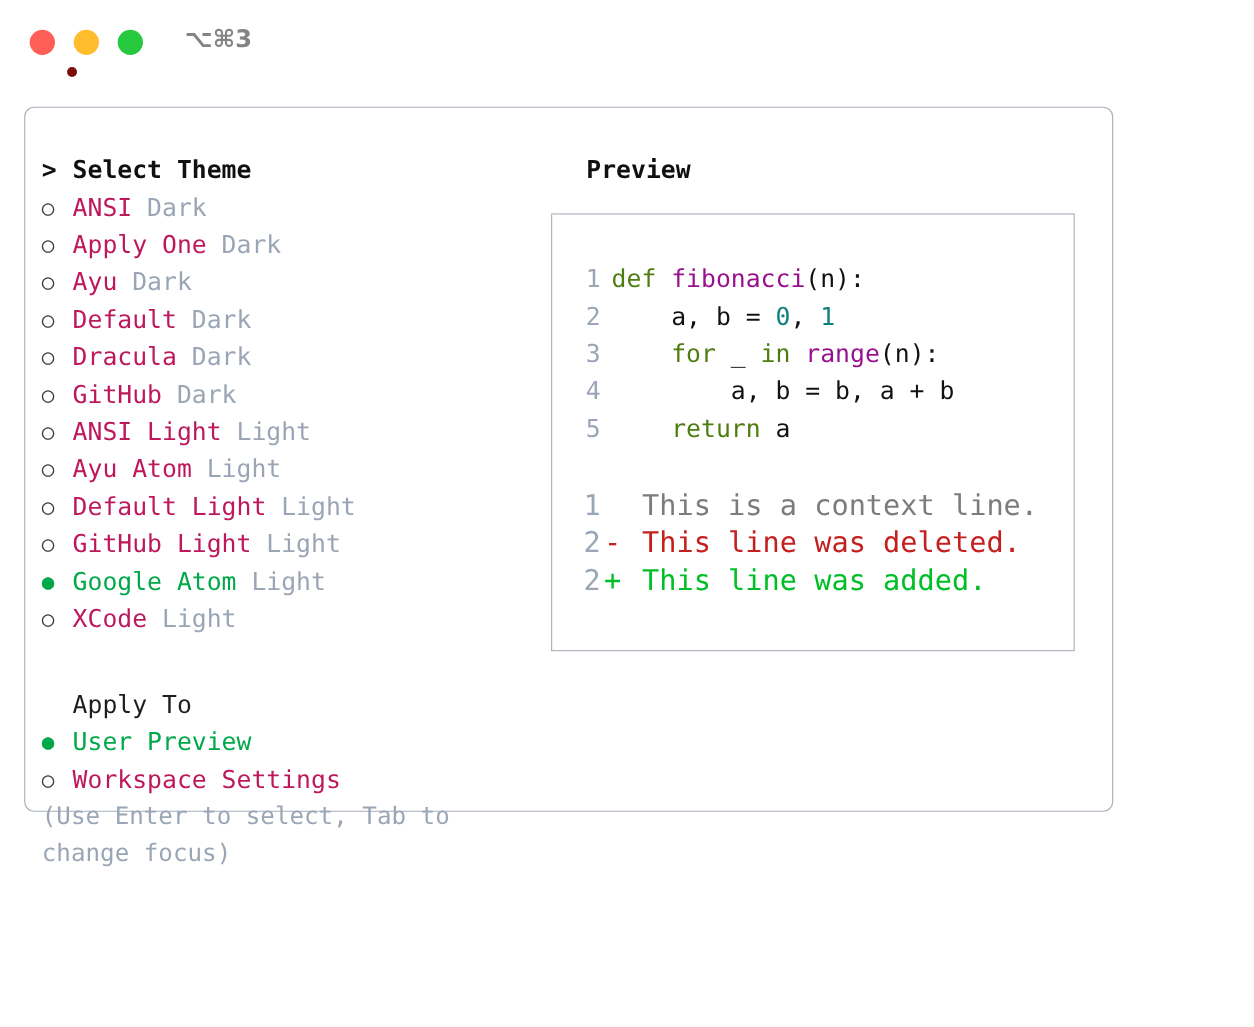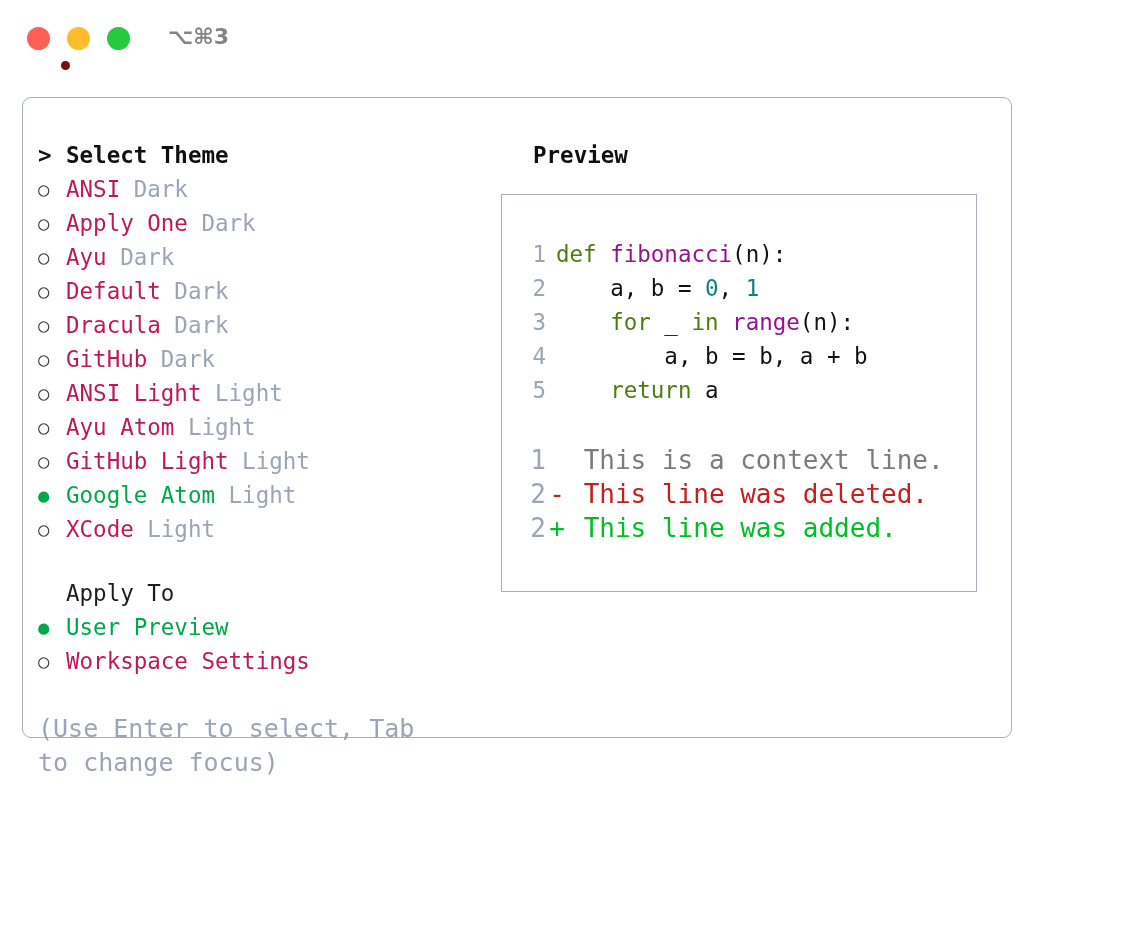--- a/index.html
+++ b/index.html
@@ -113,31 +113,30 @@
     font-size: 19px;
     vertical-align: 1px;
   }
   .bullet.sel { color: #00a849; font-size: 19px; }
 
   .theme-name { color: #be185d; }
   .theme-name.sel { color: #00a849; }
   .theme-kind { color: #9aa5b5; }
 
   
-  #apply-section { margin-top: 30px; }
+  #apply-section { margin-top: 44px; }
   .apply-header {
     color: #1d1d1d;
     font-size: 22.5px;
     padding-left: 28px;
   }
 
   
   #hint {
-    margin-top: 34px;
-    font-size: 25px;
+    font-size: 22px;
     line-height: 34px;
     color: #9aa5b5;
     width: 420px;
   }
 
   
   #preview-column {
     position: absolute;
     left: 478px;
     top: 40px;
@@ -218,20 +217,21 @@
 
       <div id="theme-items">
           <div class="list-line"><span class="bullet">○</span><span class="theme-name">ANSI</span><span class="theme-kind"> Dark</span></div>
           <div class="list-line"><span class="bullet">○</span><span class="theme-name">Apply One</span><span class="theme-kind"> Dark</span></div>
           <div class="list-line"><span class="bullet">○</span><span class="theme-name">Ayu</span><span class="theme-kind"> Dark</span></div>
           <div class="list-line"><span class="bullet">○</span><span class="theme-name">Default</span><span class="theme-kind"> Dark</span></div>
           <div class="list-line"><span class="bullet">○</span><span class="theme-name">Dracula</span><span class="theme-kind"> Dark</span></div>
           <div class="list-line"><span class="bullet">○</span><span class="theme-name">GitHub</span><span class="theme-kind"> Dark</span></div>
           <div class="list-line"><span class="bullet">○</span><span class="theme-name">ANSI Light</span><span class="theme-kind"> Light</span></div>
           <div class="list-line"><span class="bullet">○</span><span class="theme-name">Ayu Atom</span><span class="theme-kind"> Light</span></div>
+          <div class="list-line"><span class="bullet">○</span><span class="theme-name">Default Light</span><span class="theme-kind"> Light</span></div>
           <div class="list-line"><span class="bullet">○</span><span class="theme-name">GitHub Light</span><span class="theme-kind"> Light</span></div>
           <div class="list-line"><span class="bullet sel">●</span><span class="theme-name sel">Google Atom</span><span class="theme-kind"> Light</span></div>
           <div class="list-line"><span class="bullet">○</span><span class="theme-name">XCode</span><span class="theme-kind"> Light</span></div>
         </div>
 
       <div id="apply-section">
         <div class="list-line">
           <span class="apply-header">Apply To</span>
         </div>
         <div id="apply-items">

